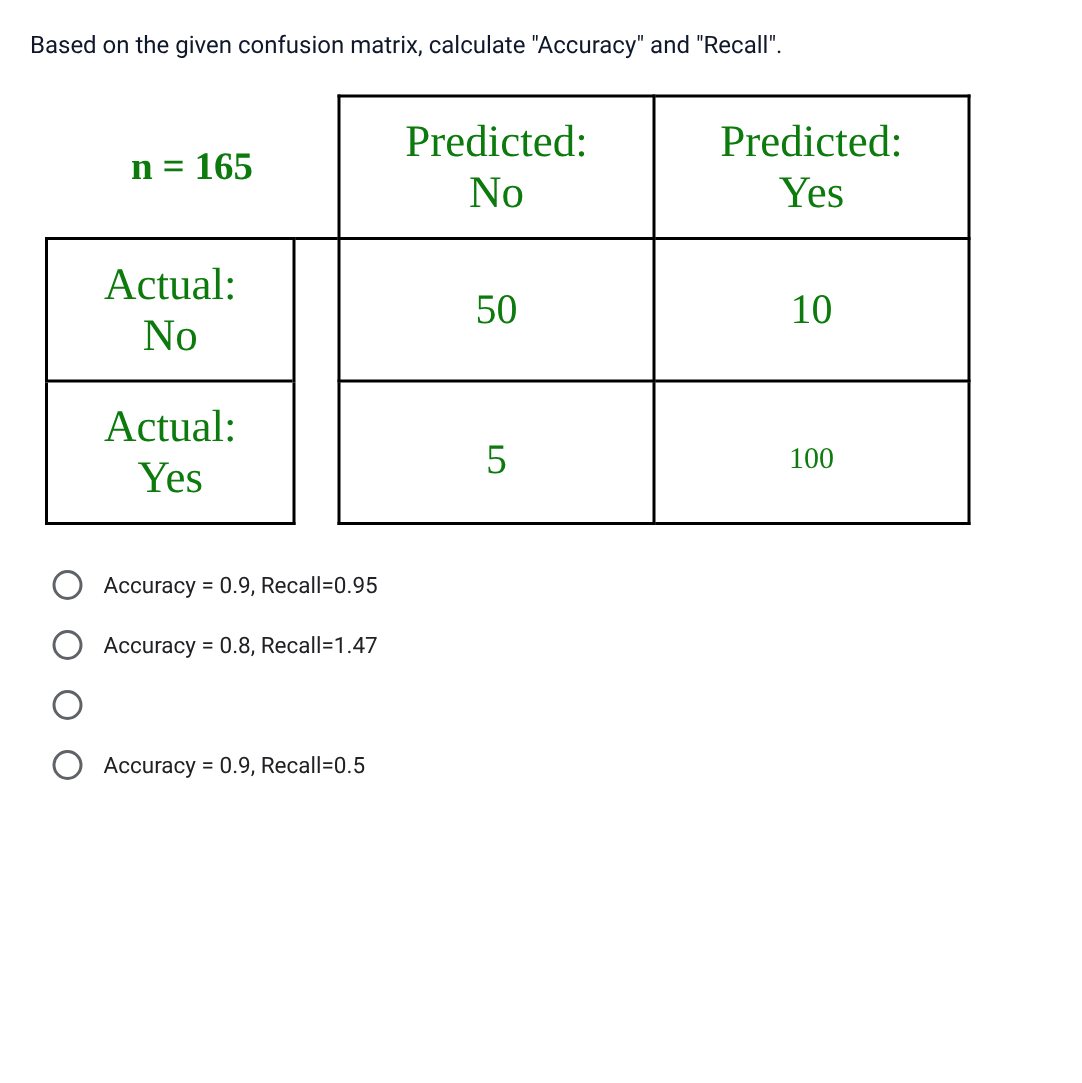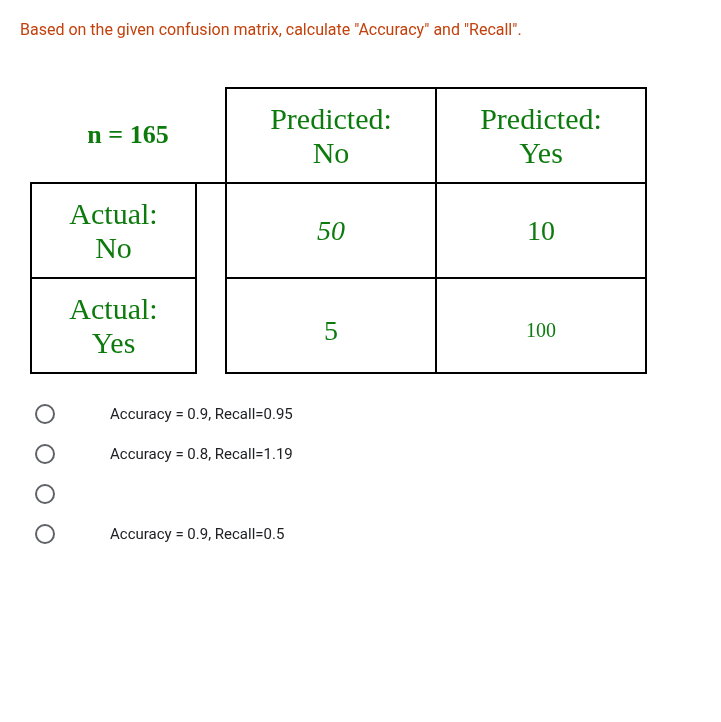--- a/index.html
+++ b/index.html
@@ -10,22 +10,22 @@
     body {
       font-family: 'Roboto', Arial, sans-serif;
       background: #fff;
       width: 721px;
       height: 722px;
       padding: 20px 20px 0 20px;
       color: #202124;
     }
     .question-text {
       font-size: 16px;
-      color: #c2410c;
-      margin-bottom: 48px;
+      color: #0f172a;
+      margin-bottom: 24px;
       font-weight: 400;
     }
     .matrix-container {
       margin: 0 0 30px 10px;
     }
     .matrix {
       border-collapse: collapse;
     }
     .matrix td {
       text-align: center;
@@ -63,21 +63,20 @@
       font-size: 30px;
     }
     .spacer-cell {
       width: 30px;
       border-top: 2px solid #000;
     }
     .cell-50 {
       border: 2px solid #000;
       border-top: 2px solid #000;
       font-size: 28px;
-      font-style: italic;
     }
     .cell-10 {
       border: 2px solid #000;
       border-left: none;
       font-size: 28px;
       margin-left: 16px;
     }
     .cell-actual-yes {
       border: 2px solid #000;
       border-top: 2px solid #000;
@@ -116,21 +115,20 @@
       width: 20px;
       height: 20px;
       border: 2px solid #5f6368;
       border-radius: 50%;
       margin-right: 14px;
       flex-shrink: 0;
     }
     .option-label {
       font-size: 15px;
       color: #202124;
-      margin-left: 41px;
     }
   </style>
 </head>
 <body>
 
 <div class="question-text">Based on the given confusion matrix, calculate "Accuracy" and "Recall".</div>
 
 <div class="matrix-container">
   <table class="matrix">
     <tbody>
@@ -155,21 +153,21 @@
     </table>
 </div>
 
 <div class="options">
   <div class="option">
     <div class="radio"></div>
     <span class="option-label">Accuracy = 0.9, Recall=0.95</span>
   </div>
   <div class="option">
     <div class="radio"></div>
-    <span class="option-label">Accuracy = 0.8, Recall=1.19</span>
+    <span class="option-label">Accuracy = 0.8, Recall=1.47</span>
   </div>
   <div class="option">
     <div class="radio"></div>
   </div>
   <div class="option">
     <div class="radio"></div>
     <span class="option-label">Accuracy = 0.9, Recall=0.5</span>
   </div>
 </div>
 

